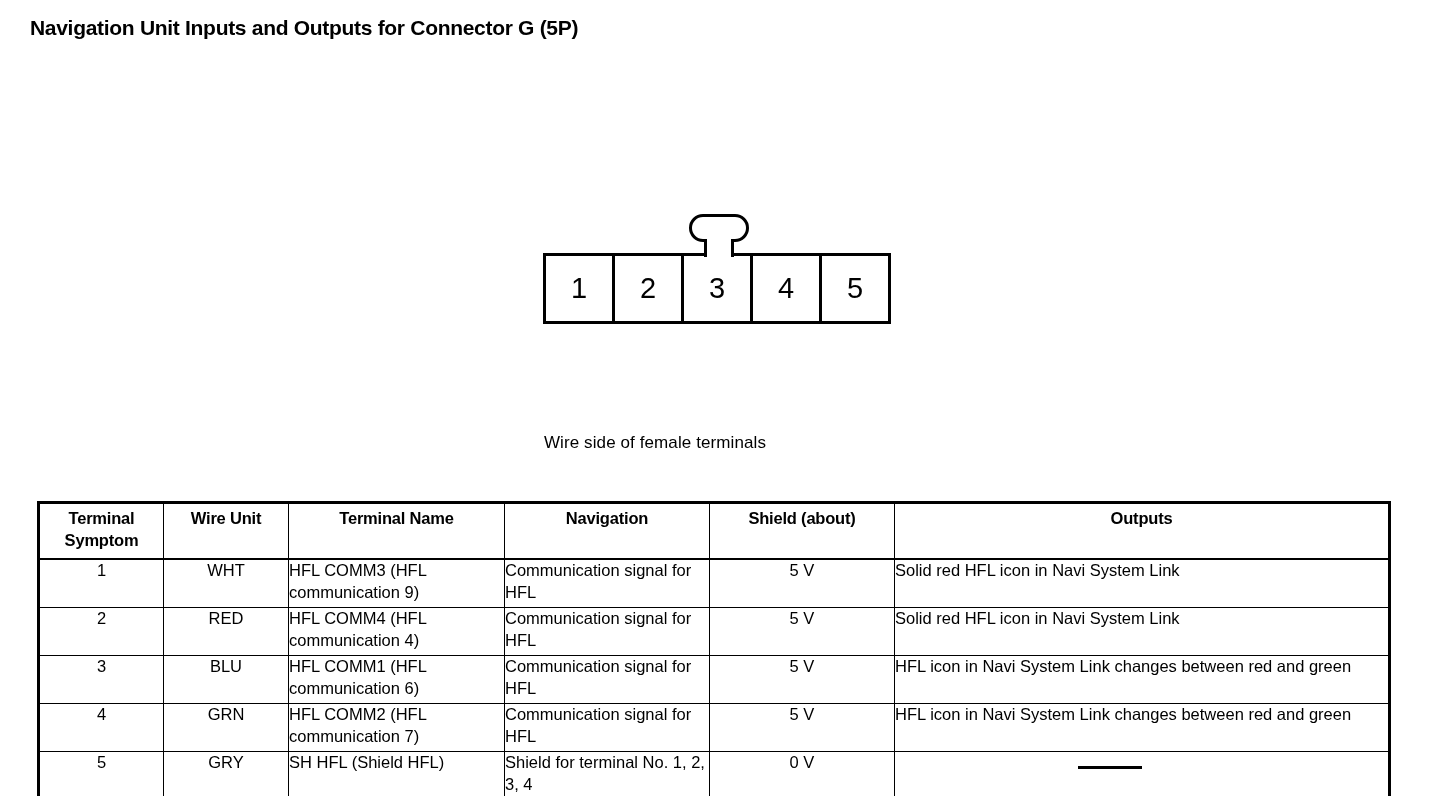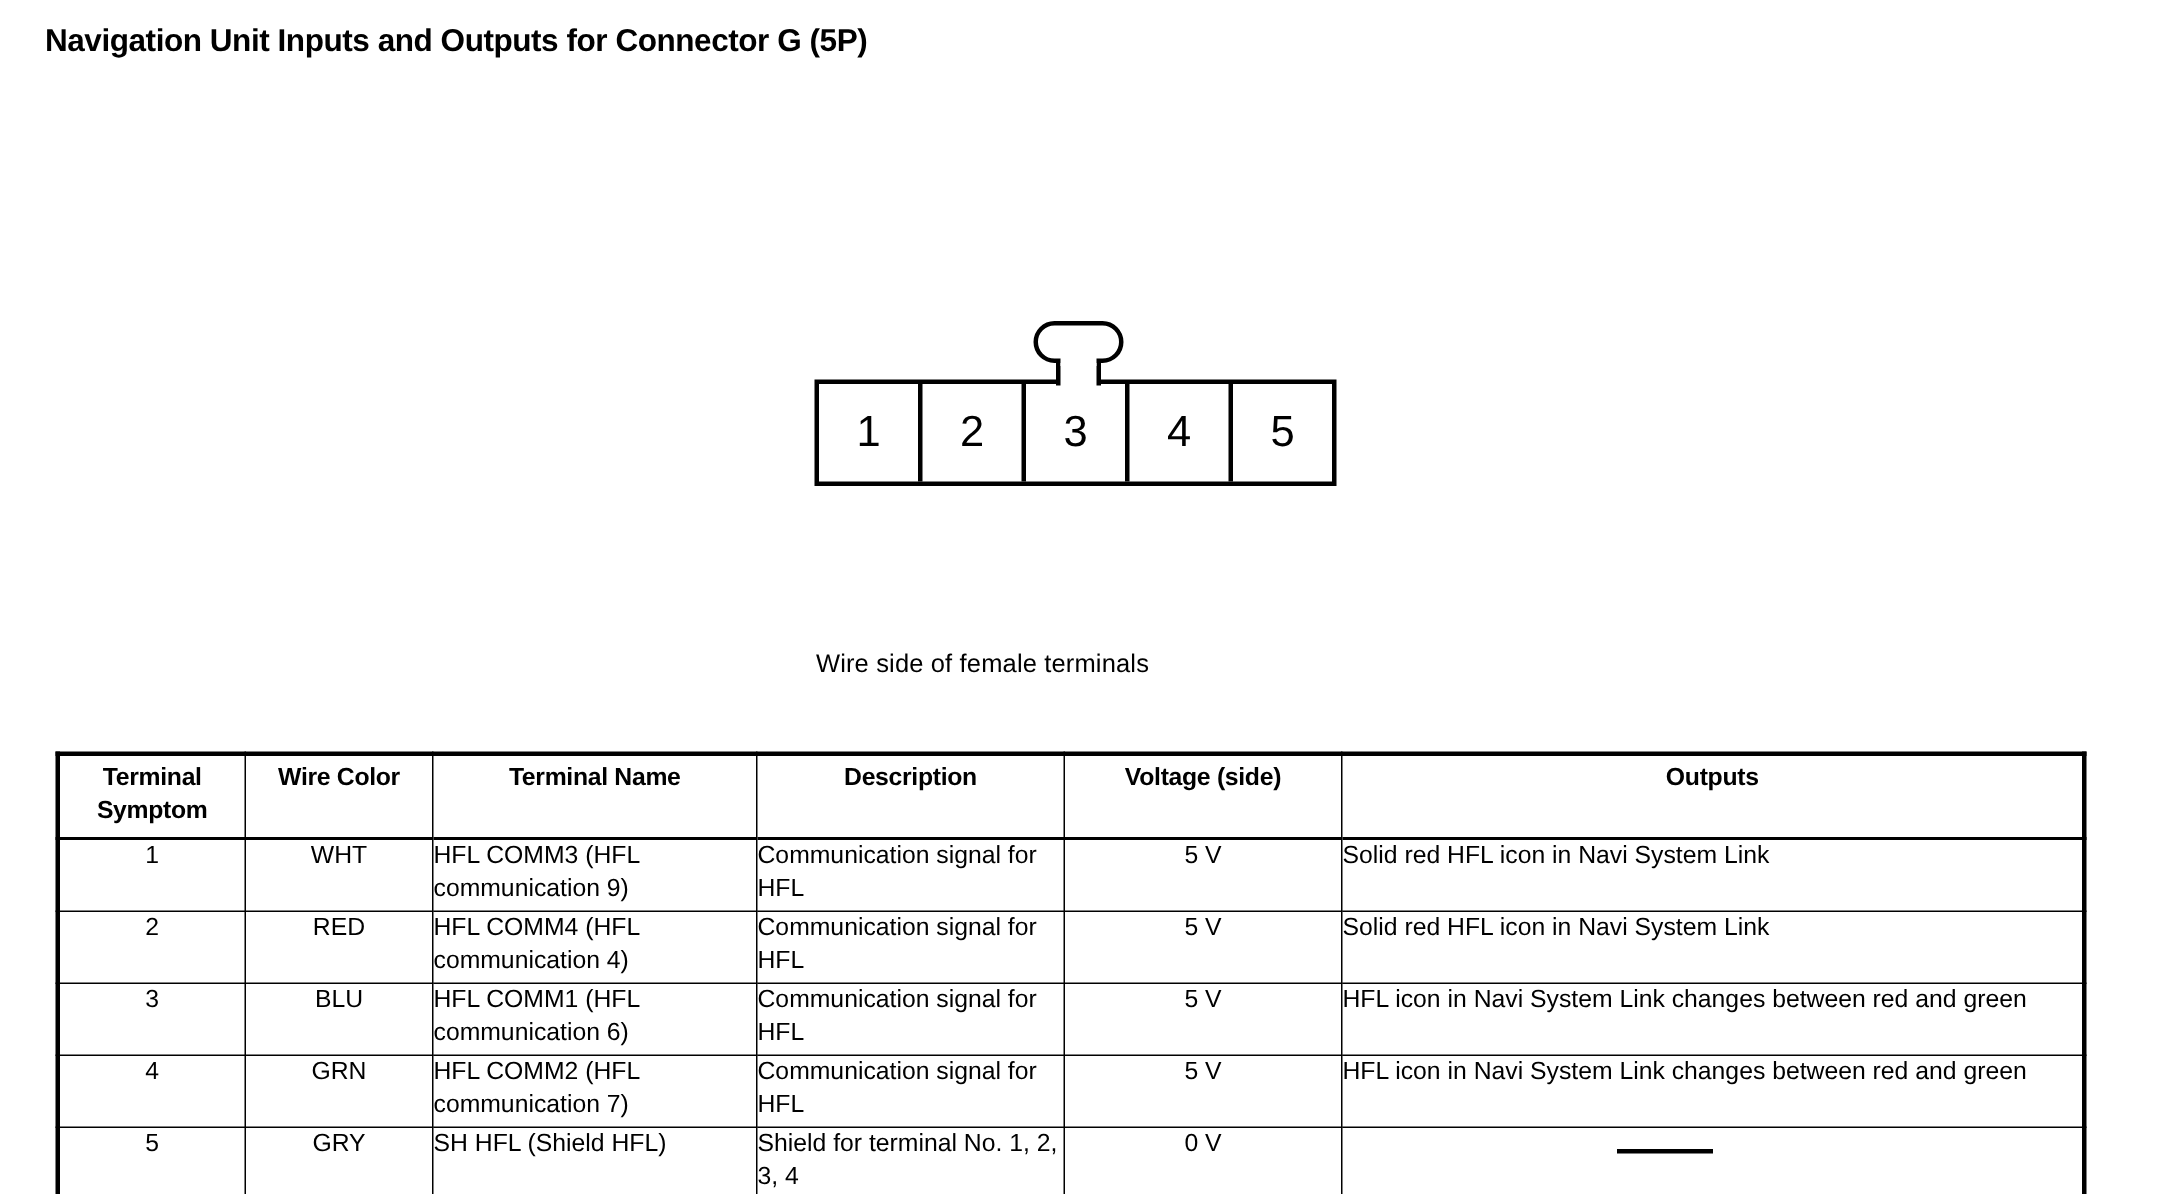--- a/index.html
+++ b/index.html
@@ -195,24 +195,24 @@
     <col class="col-desc">
       <col class="col-volt">
       <col class="col-symp">
   </colgroup>
   <thead>
     <tr>
       <th>
         <span>Terminal</span><br>
         <span>Symptom</span>
       </th>
-      <th>Wire Color</th>
+      <th>Wire Unit</th>
       <th>Terminal Name</th>
-      <th>Description</th>
-      <th>Voltage (side)</th>
+      <th>Navigation</th>
+      <th>Shield (about)</th>
       <th>Outputs</th>
     </tr>
   </thead>
   <tbody>
     <tr>
       <td class="cell-center">1</td>
       <td class="cell-center">WHT</td>
       <td class="cell-left">HFL COMM3 (HFL communication 9)</td>
       <td class="cell-left">Communication signal for HFL</td>
       <td class="cell-center">5 V</td>

